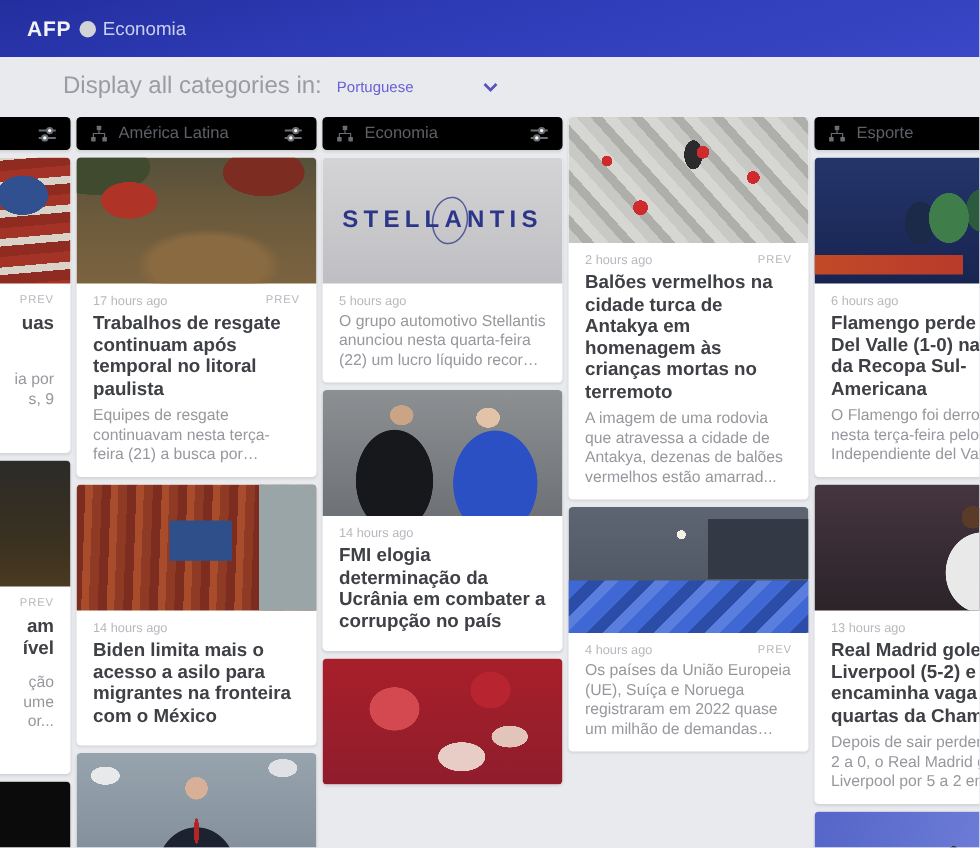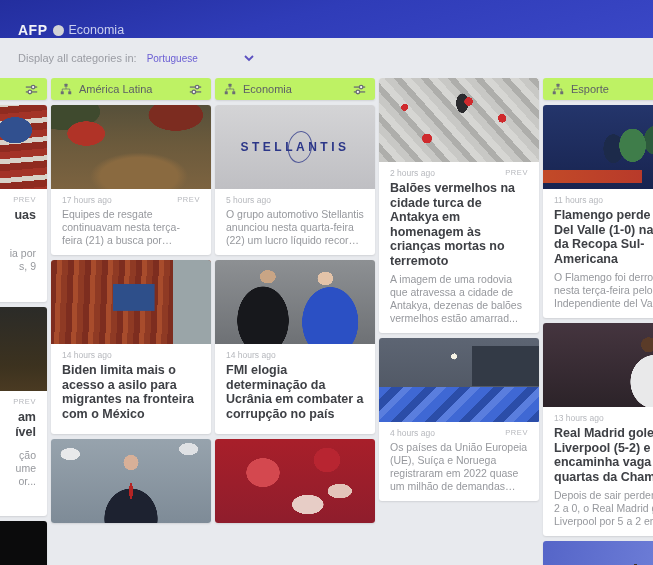--- a/index.html
+++ b/index.html
@@ -2,39 +2,39 @@
 <html><head>
 <meta charset="utf-8">
 <style>
   html,body{margin:0;padding:0;}
   body{
     width:653px;height:565px;overflow:hidden;background:#e8eaee;
     font-family:"Liberation Sans",sans-serif;-webkit-font-smoothing:antialiased;
   }
   
   .app-header{
-    height:38px;display:flex;align-items:flex-end;padding:0 18px;box-sizing:border-box;
+    height:38px;display:flex;align-items:center;padding:0 18px;box-sizing:border-box;
     background:linear-gradient(165deg,#232e9e 0%,#2f3cb8 45%,#3a47c6 100%);
   }
   .brand{display:flex;align-items:center;gap:5px;}
   .brand-afp{color:#f2f3f7;font-weight:900;font-size:14px;letter-spacing:.5px;}
   .brand-dot{width:11px;height:11px;border-radius:50%;background:#d2d3d6;display:inline-block;}
   .brand-stories{color:#c9cfee;font-size:12.5px;font-weight:400;}
   
   .filter-bar{height:40px;display:flex;align-items:center;gap:10px;padding:0 18px;}
-  .filter-label{font-size:11px;color:#9a9ca3;}
+  .filter-label{font-size:16px;color:#9a9ca3;margin-left:24px;}
   .language-select{display:flex;align-items:center;gap:46px;cursor:pointer;}
   .language-value{font-size:10px;color:#6b5fd4;}
   .chevron{display:inline-flex;}
   
   .board{display:flex;gap:4px;overflow:hidden;height:487px;}
   .col{width:160px;flex:0 0 160px;display:flex;flex-direction:column;gap:5px;}
   .col-partial{margin-left:-113px;}
   .col-header{
-    background:#bef264;border-radius:3px;height:22px;flex:0 0 22px;
+    background:#000000;border-radius:3px;height:22px;flex:0 0 22px;
     display:flex;align-items:center;gap:7px;padding:0 9px;box-sizing:border-box;
     box-shadow:0 1px 2px rgba(0,0,0,.10);
   }
   .col-title{font-size:11px;color:#5d6066;flex:1;white-space:nowrap;overflow:hidden;}
   .icon{display:inline-flex;flex:0 0 auto;}
   
   .card{background:#fff;border-radius:3px;box-shadow:0 1px 2px rgba(0,0,0,.10);overflow:hidden;flex:0 0 auto;}
   .img{height:84px;position:relative;overflow:hidden;}
   .card-body{padding:5px 11px 8px;}
   .meta{display:flex;justify-content:space-between;align-items:center;height:11px;margin-bottom:3px;}
@@ -54,21 +54,21 @@
   .img-flagwall{background:
     radial-gradient(26px 20px at 80% 30%,#31508f 65%,transparent 66%),
     repeating-linear-gradient(175deg,#a33327 0 7px,#d8d2c8 7px 12px,#8f2b20 12px 19px);}
   .img-rescue{background:
     radial-gradient(45px 26px at 78% 12%,#7c2c20 60%,transparent 61%),
     radial-gradient(34px 22px at 22% 34%,#b03327 55%,transparent 56%),
     radial-gradient(60px 30px at 8% 8%,#3f4a2e 60%,transparent 61%),
     radial-gradient(70px 34px at 55% 85%,#8a6a40 55%,transparent 70%),
     linear-gradient(180deg,#56503a 0%,#6b5a3c 45%,#7c6340 100%);}
   .img-stellantis{background:linear-gradient(180deg,#d4d4d6 0%,#bfbfc3 100%);display:flex;align-items:center;justify-content:center;}
-  .stellantis-word{position:relative;color:#2b3688;font-weight:700;font-size:12px;letter-spacing:3.5px;}
+  .stellantis-word{position:relative;color:#2b3688;font-weight:700;font-size:16px;letter-spacing:3.5px;}
   .stellantis-oval{position:absolute;left:53%;top:50%;width:22px;height:30px;border:1.5px solid #2b3688;border-radius:50%;transform:translate(-50%,-50%) rotate(10deg);opacity:.75;}
   .img-balloons{background:
     radial-gradient(7px 7px at 30% 72%,#cf2a2d 70%,transparent 71%),
     radial-gradient(6px 6px at 56% 28%,#cf2a2d 70%,transparent 71%),
     radial-gradient(6px 6px at 77% 48%,#cf2a2d 70%,transparent 71%),
     radial-gradient(5px 5px at 16% 35%,#cf2a2d 70%,transparent 71%),
     radial-gradient(10px 16px at 52% 30%,#2b2b2e 60%,transparent 61%),
     repeating-linear-gradient(48deg,#c8c8c5 0 7px,#aeaeab 7px 13px,#d6d6d3 13px 20px);}
   .img-flamengo{background:
     linear-gradient(90deg,#c24a28 0%,#b83a2a 100%) 0 92%/62% 16% no-repeat,
@@ -204,20 +204,21 @@
         </svg>
       </span>
     </div>
     <div class="card">
       <div class="img img-rescue"></div>
       <div class="card-body">
         <div class="meta">
           <span class="time">17 hours ago</span>
           <span class="tag">PREV</span>
         </div>
+        <p class="title">Trabalhos de resgate continuam após temporal no litoral paulista</p>
         <p class="desc l3">Equipes de resgate continuavam nesta terça-feira (21) a busca por sobreviventes no litoral paulista,...</p>
       </div>
     </div>
     <div class="card">
       <div class="img img-borderwall"></div>
       <div class="card-body">
         <div class="meta">
           <span class="time">14 hours ago</span>
         </div>
         <p class="title">Biden limita mais o acesso a asilo para migrantes na fronteira com o México</p>
@@ -309,21 +310,21 @@
           <path d="M8 5v3M3 11V8h10v3" stroke="#6a6e73" stroke-width="1" fill="none"></path>
         </svg>
       </span>
       <span class="col-title">Esporte</span>
 
     </div>
     <div class="card">
       <div class="img img-flamengo"></div>
       <div class="card-body">
         <div class="meta">
-          <span class="time">11 hours ago</span>
+          <span class="time">6 hours ago</span>
         </div>
         <p class="title">Flamengo perde para o Del Valle (1-0) na ida da Recopa Sul-Americana</p>
         <p class="desc l3">O Flamengo foi derrotado nesta terça-feira pelo Independiente del Valle por 1 a 0, no jogo de ida...</p>
       </div>
     </div>
     <div class="card">
       <div class="img img-madrid"></div>
       <div class="card-body">
         <div class="meta">
           <span class="time">13 hours ago</span>

